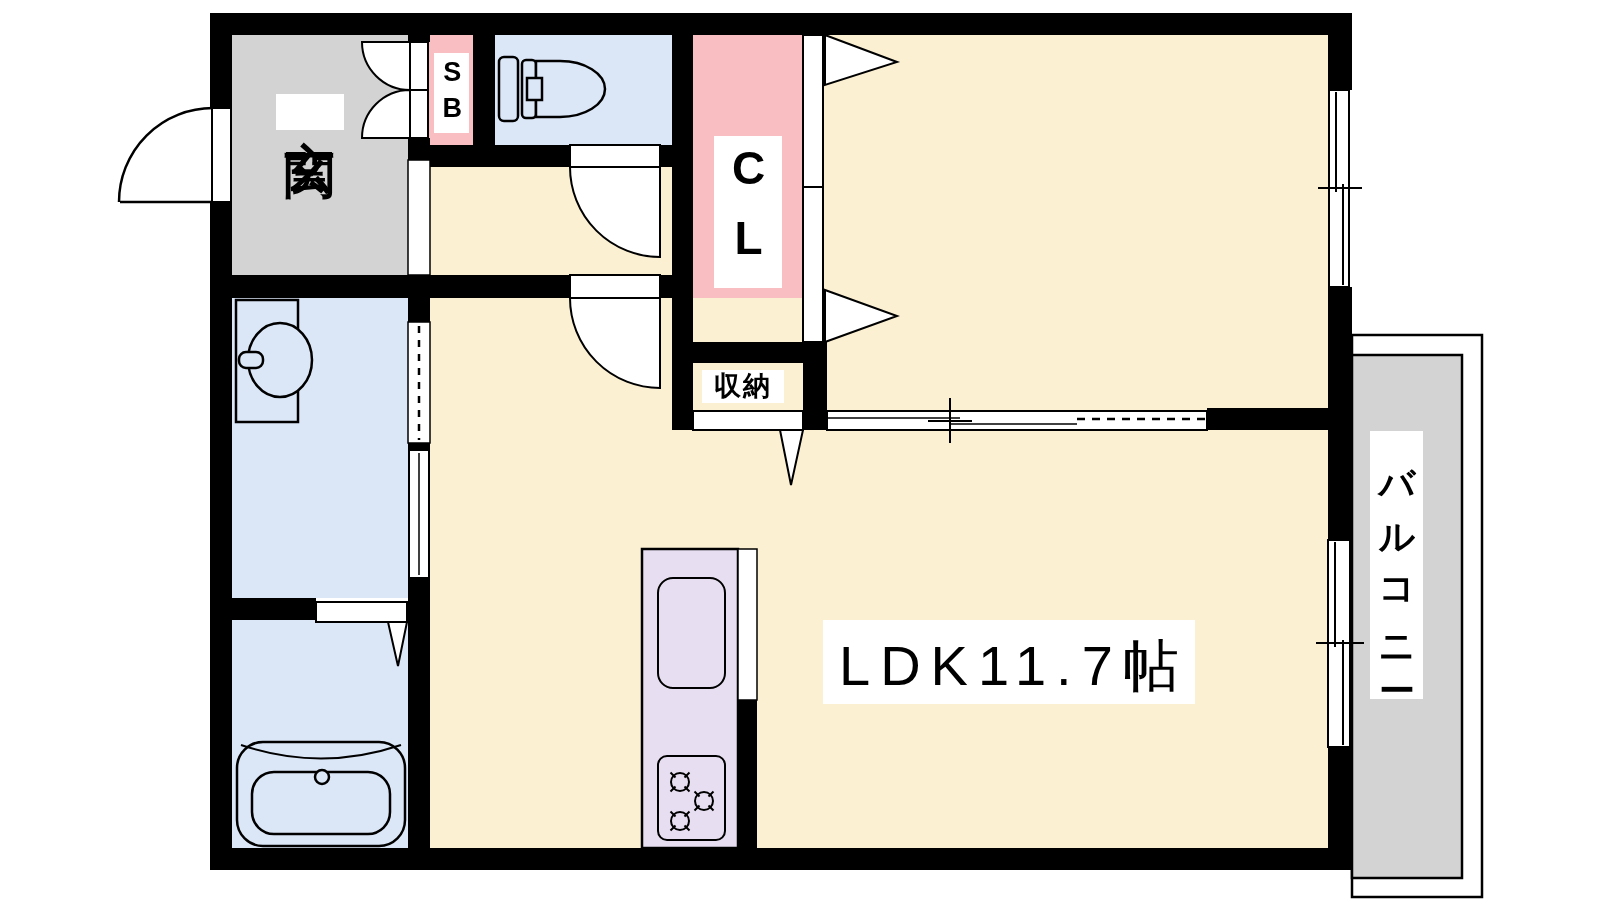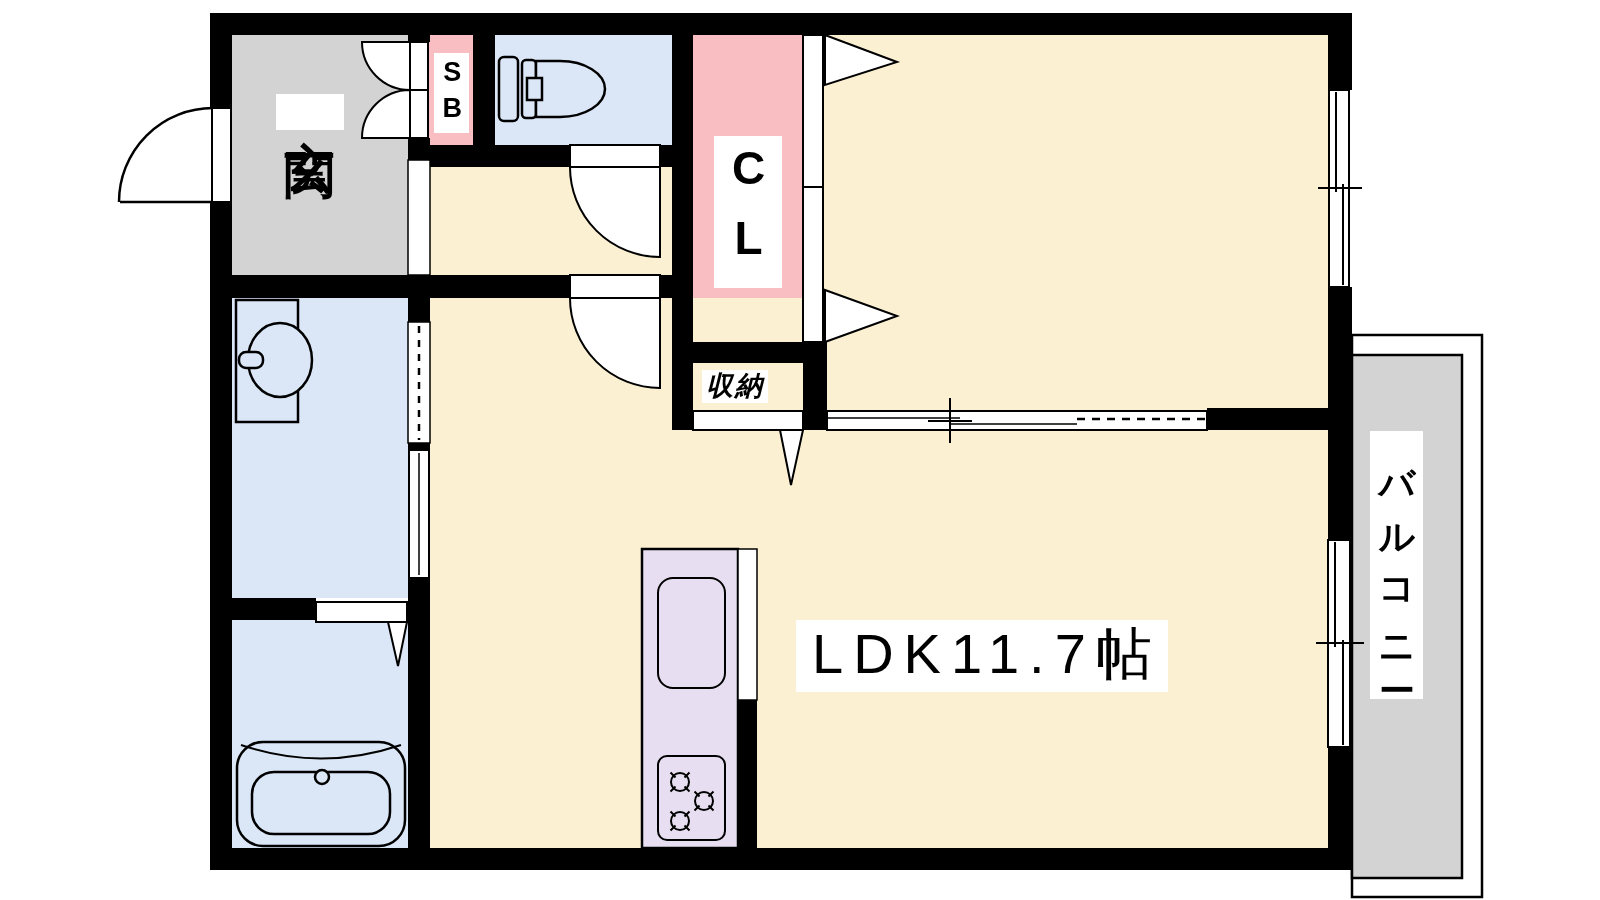--- a/index.html
+++ b/index.html
@@ -192,18 +192,18 @@
   </defs>
 </svg>
 
   <div class="lbl v" style="left:276px;top:94px;font-size:50px;letter-spacing:12px;padding:6px 7px;">玄関</div>
 
   <div class="lbl v" style="left:434px;top:53px;font-size:27px;letter-spacing:6px;padding:4px 3px;">SB</div>
 
   <div class="lbl v" style="left:714px;top:136px;font-size:46px;letter-spacing:18px;padding:6px 9px;">CL</div>
 
 
-  <div class="lbl" style="left:702px;top:370px;font-size:27px;letter-spacing:2px;padding:2px 4px;font-style:italic;">収納</div>
-
-  <div class="lbl thin" style="left:796px;top:620px;font-size:56px;letter-spacing:10px;padding:4px 6px 8px 16px;">LDK11.7帖</div>
+  <div class="lbl" style="left:702px;top:370px;font-size:27px;letter-spacing:2px;padding:2px 12px;">収納</div>
+
+  <div class="lbl thin" style="left:823px;top:620px;font-size:56px;letter-spacing:10px;padding:16px 6px 8px 16px;">LDK11.7帖</div>
 
   <div class="lbl v" style="left:1370px;top:431px;font-size:36px;letter-spacing:16px;padding:12px 7px;">バルコニー</div>
 </div>
 
 </body></html>

